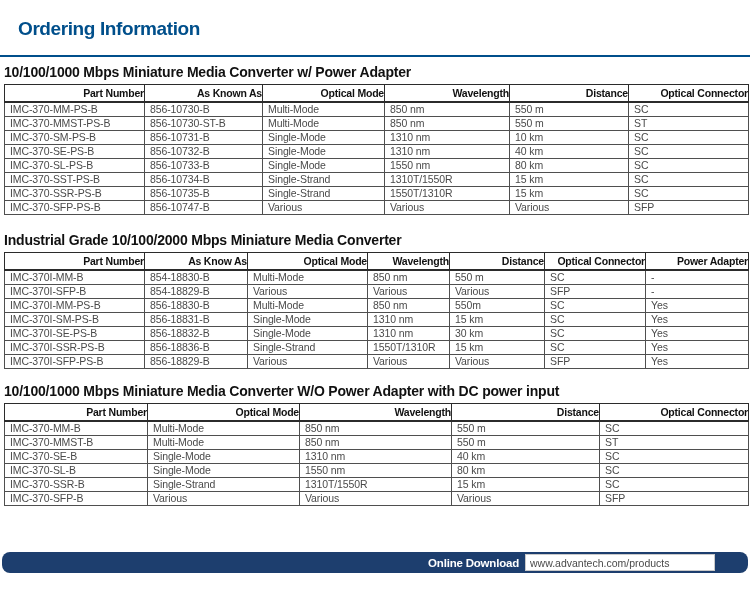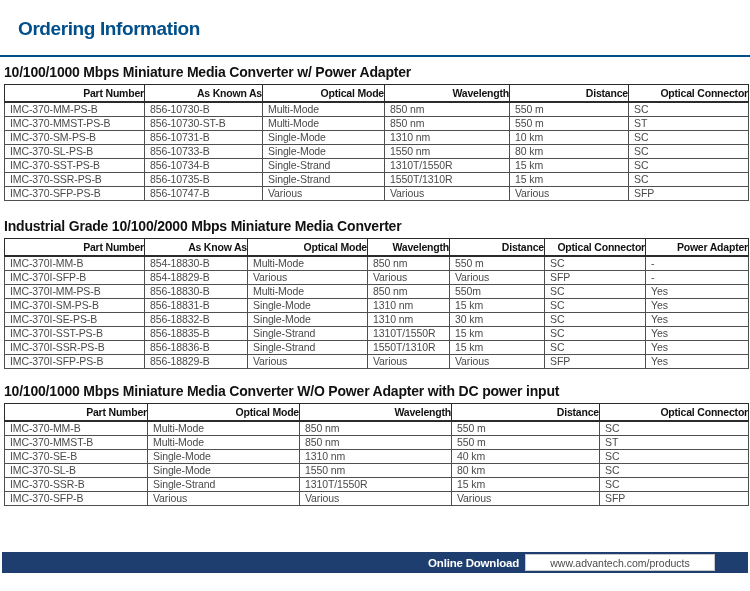--- a/index.html
+++ b/index.html
@@ -74,20 +74,21 @@
   .footer-bar{
     position:absolute;
     left:2px;
     top:552px;
     width:746px;
     height:21px;
     background:var(--footer-navy);
     display:flex;
     align-items:center;
     justify-content:flex-end;
+    border-radius:8px;
   }
   .footer-label{
     color:#ffffff;
     font-weight:bold;
     font-size:11.5px;
     letter-spacing:-0.2px;
     margin-right:6px;
     white-space:nowrap;
   }
   .footer-urlbox{
@@ -95,21 +96,20 @@
     border:1px solid #c9c9c9;
     width:190px;
     height:17px;
     line-height:15px;
     font-size:10.5px;
     color:#4a4a4a;
     padding:1px 4px 0 4px;
     margin-right:33px;
     white-space:nowrap;
     overflow:hidden;
-    text-align:center;
   }
 </style>
 </head>
 <body>
 
 <h1 class="page-title">Ordering Information</h1>
 <hr class="title-rule">
 
 <section class="s1">
   <h2 class="section-heading">10/100/1000 Mbps Miniature Media Converter w/ Power Adapter</h2>
@@ -148,20 +148,28 @@
           <td>850 nm</td>
           <td>550 m</td>
           <td>ST</td>
         </tr>
         <tr>
           <td>IMC-370-SM-PS-B</td>
           <td>856-10731-B</td>
           <td>Single-Mode</td>
           <td>1310 nm</td>
           <td>10 km</td>
+          <td>SC</td>
+        </tr>
+        <tr>
+          <td>IMC-370-SE-PS-B</td>
+          <td>856-10732-B</td>
+          <td>Single-Mode</td>
+          <td>1310 nm</td>
+          <td>40 km</td>
           <td>SC</td>
         </tr>
         <tr>
           <td>IMC-370-SL-PS-B</td>
           <td>856-10733-B</td>
           <td>Single-Mode</td>
           <td>1550 nm</td>
           <td>80 km</td>
           <td>SC</td>
         </tr>
@@ -256,29 +264,20 @@
         <tr>
           <td>IMC-370I-SE-PS-B</td>
           <td>856-18832-B</td>
           <td>Single-Mode</td>
           <td>1310 nm</td>
           <td>30 km</td>
           <td>SC</td>
           <td>Yes</td>
         </tr>
         <tr>
-          <td>IMC-370I-SST-PS-B</td>
-          <td>856-18835-B</td>
-          <td>Single-Strand</td>
-          <td>1310T/1550R</td>
-          <td>15 km</td>
-          <td>SC</td>
-          <td>Yes</td>
-        </tr>
-        <tr>
           <td>IMC-370I-SSR-PS-B</td>
           <td>856-18836-B</td>
           <td>Single-Strand</td>
           <td>1550T/1310R</td>
           <td>15 km</td>
           <td>SC</td>
           <td>Yes</td>
         </tr>
         <tr>
           <td>IMC-370I-SFP-PS-B</td>

